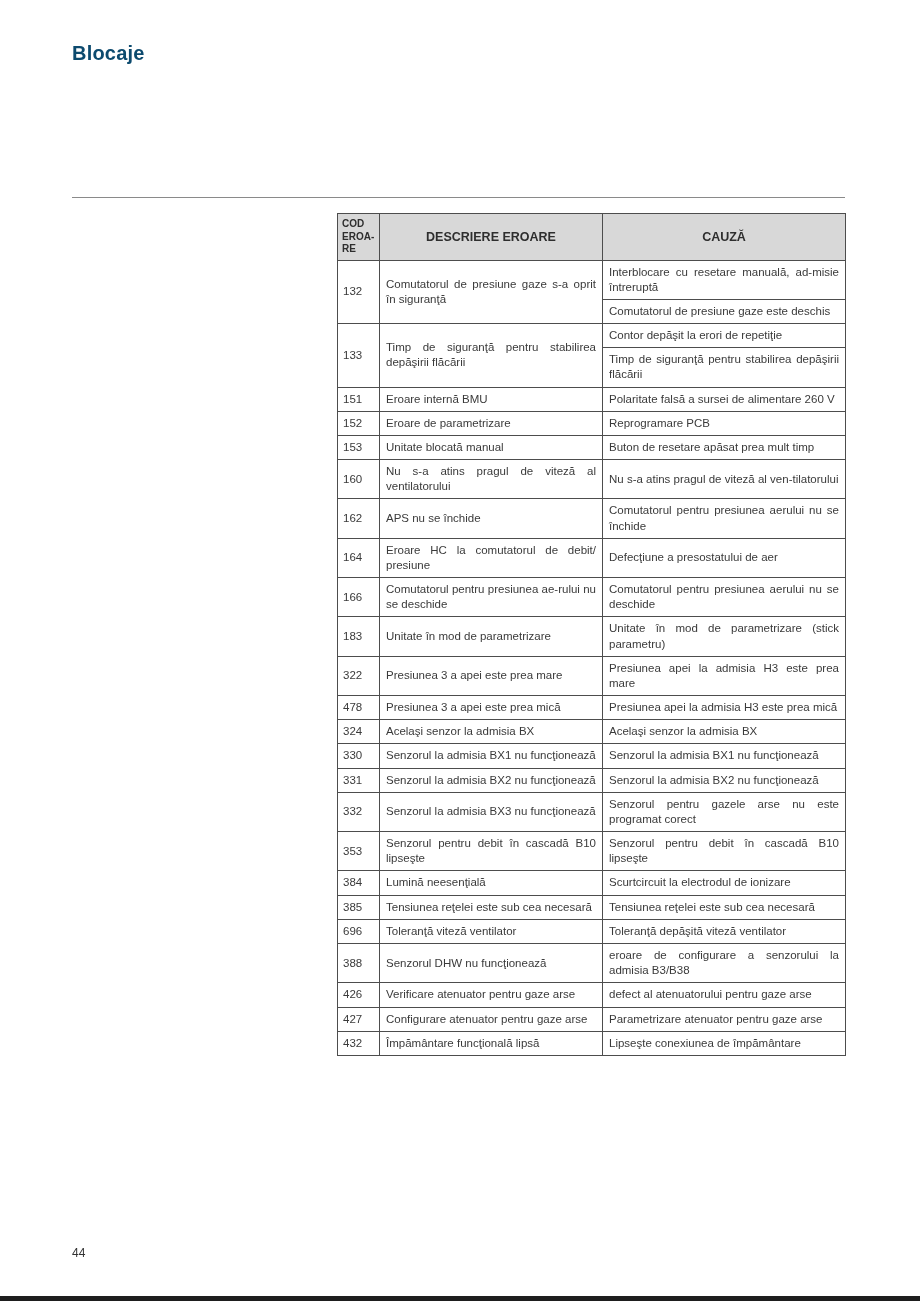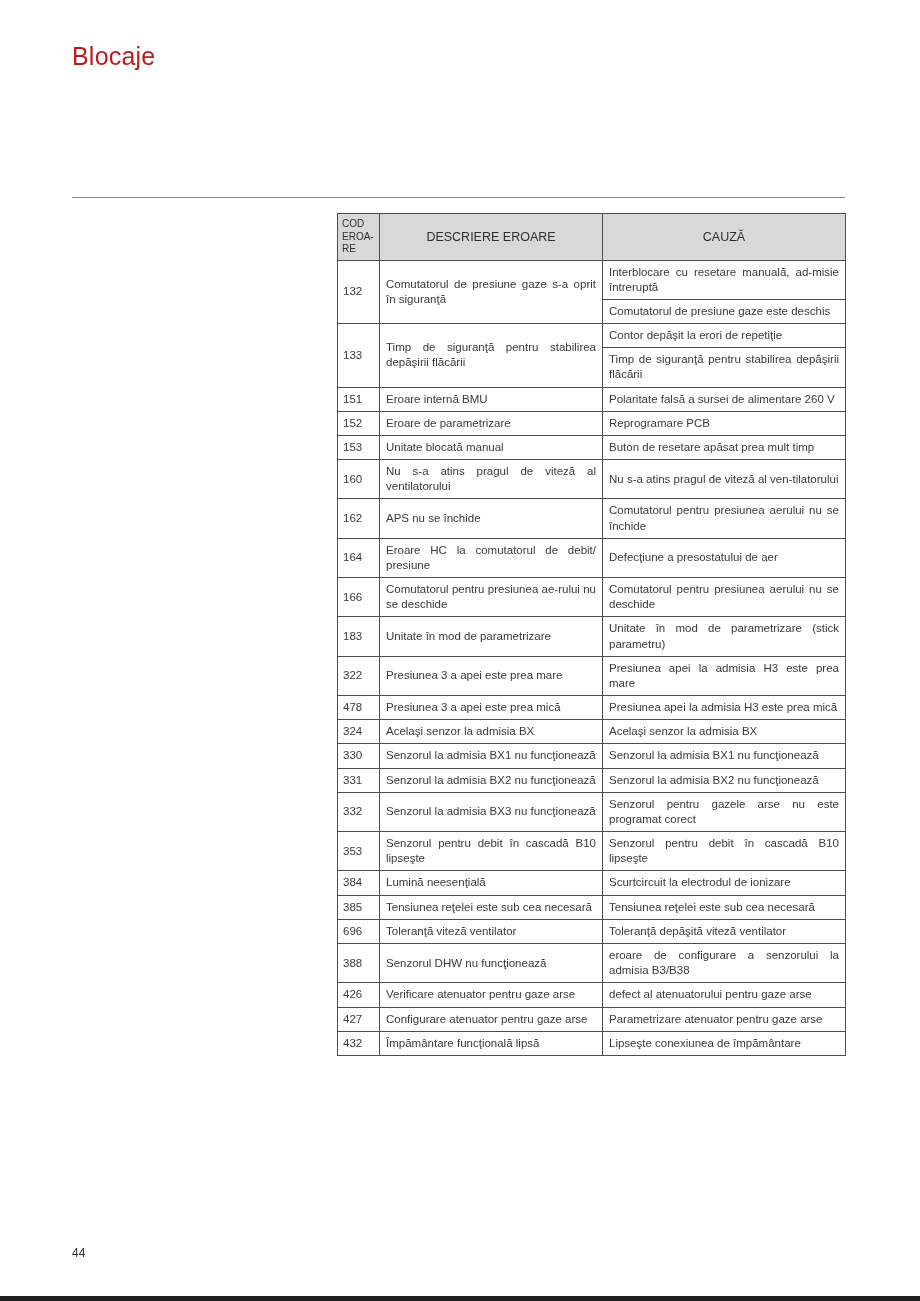--- a/index.html
+++ b/index.html
@@ -9,23 +9,23 @@
     height: 1301px;
     background: #ffffff;
     font-family: "Liberation Sans", sans-serif;
     color: #3a3a3a;
     overflow: hidden;
   }
   .doc-title {
     position: absolute;
     left: 72px;
     top: 42px;
-    font-size: 25px;
-    font-weight: normal;
-    color: #b91c1c;
+    font-size: 20px;
+    font-weight: bold;
+    color: #0c4a6e;
     letter-spacing: 0.2px;
   }
   .title-rule {
     position: absolute;
     left: 72px;
     top: 197px;
     width: 773px;
     height: 1px;
     background: #8a8a8a;
   }
@@ -59,21 +59,21 @@
   .err-table col.c-desc  { width: 223px; }
   .err-table col.c-cause { width: 243px; }
   .err-table th, .err-table td {
     border: 1px solid #4d4d4d;
     padding: 4px 6px;
     vertical-align: middle;
     word-wrap: break-word;
   }
   .err-table th {
     background: #d8d8d8;
-    font-weight: normal;
+    font-weight: bold;
     text-align: center;
     color: #2e2e2e;
     font-size: 12.5px;
     height: 36px;
   }
   .err-table th.h-code {
     font-size: 10px;
     text-align: left;
     white-space: pre-line;
     line-height: 1.25;

